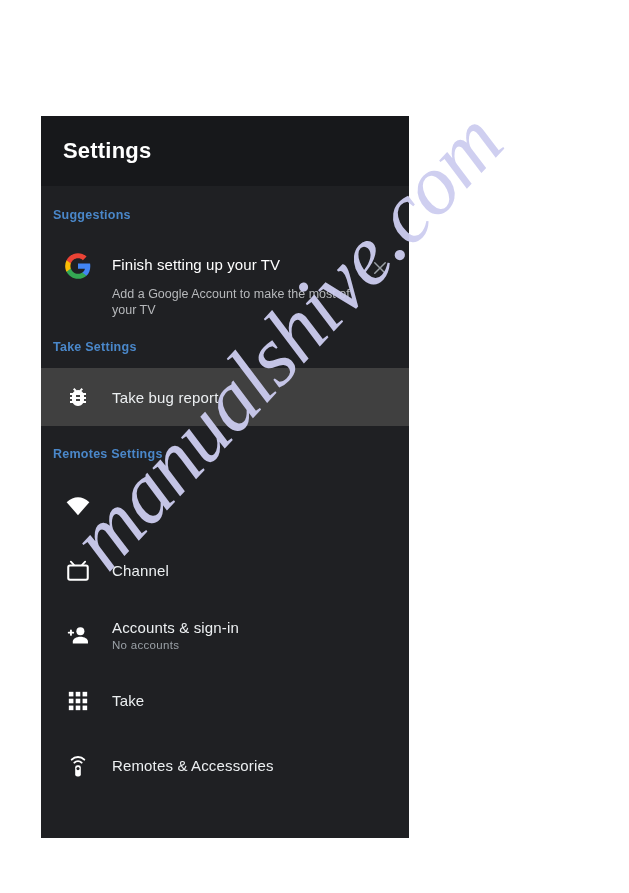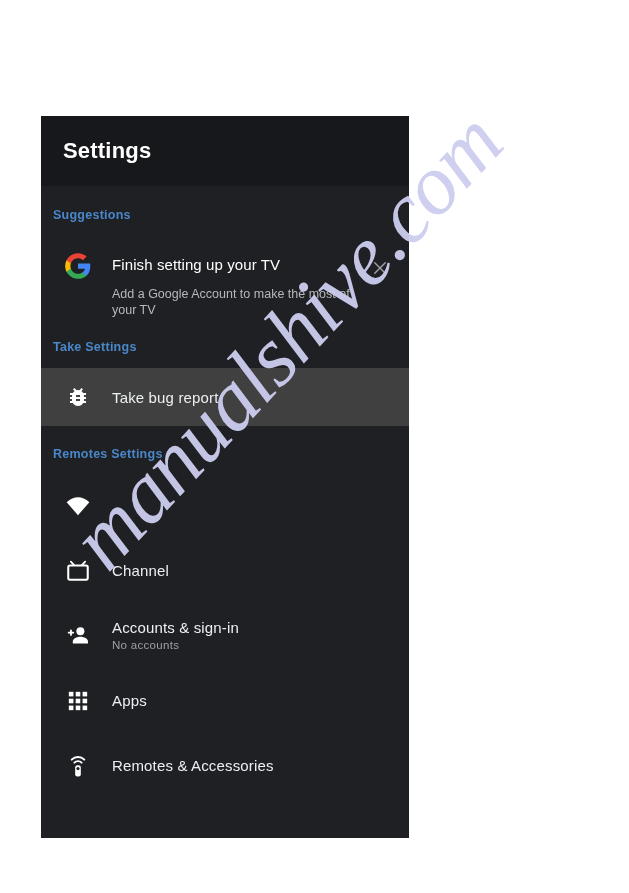--- a/index.html
+++ b/index.html
@@ -272,21 +272,21 @@
               <rect x="2" y="9.5" width="5" height="5"></rect>
               <rect x="9.5" y="9.5" width="5" height="5"></rect>
               <rect x="17" y="9.5" width="5" height="5"></rect>
               <rect x="2" y="17" width="5" height="5"></rect>
               <rect x="9.5" y="17" width="5" height="5"></rect>
               <rect x="17" y="17" width="5" height="5"></rect>
             </g>
           </svg>
         </div>
         <div class="row-text">
-          <div class="row-title">Apps</div>
+          <div class="row-title">Take</div>
         </div>
       </div>
 
 
       <div class="list-row">
         <div class="row-icon">
           <svg width="26" height="26" viewBox="0 0 24 24">
             <path fill="none" stroke="#ffffff" stroke-width="1.8" stroke-linecap="round" d="M6.2 6.1 a8 8 0 0 1 11.6 0"></path>
             <path fill="none" stroke="#ffffff" stroke-width="1.8" stroke-linecap="round" d="M8.7 8.9 a4.6 4.6 0 0 1 6.6 0"></path>
             <rect x="9.4" y="11.4" width="5.2" height="10.4" rx="2" fill="#ffffff"></rect>

